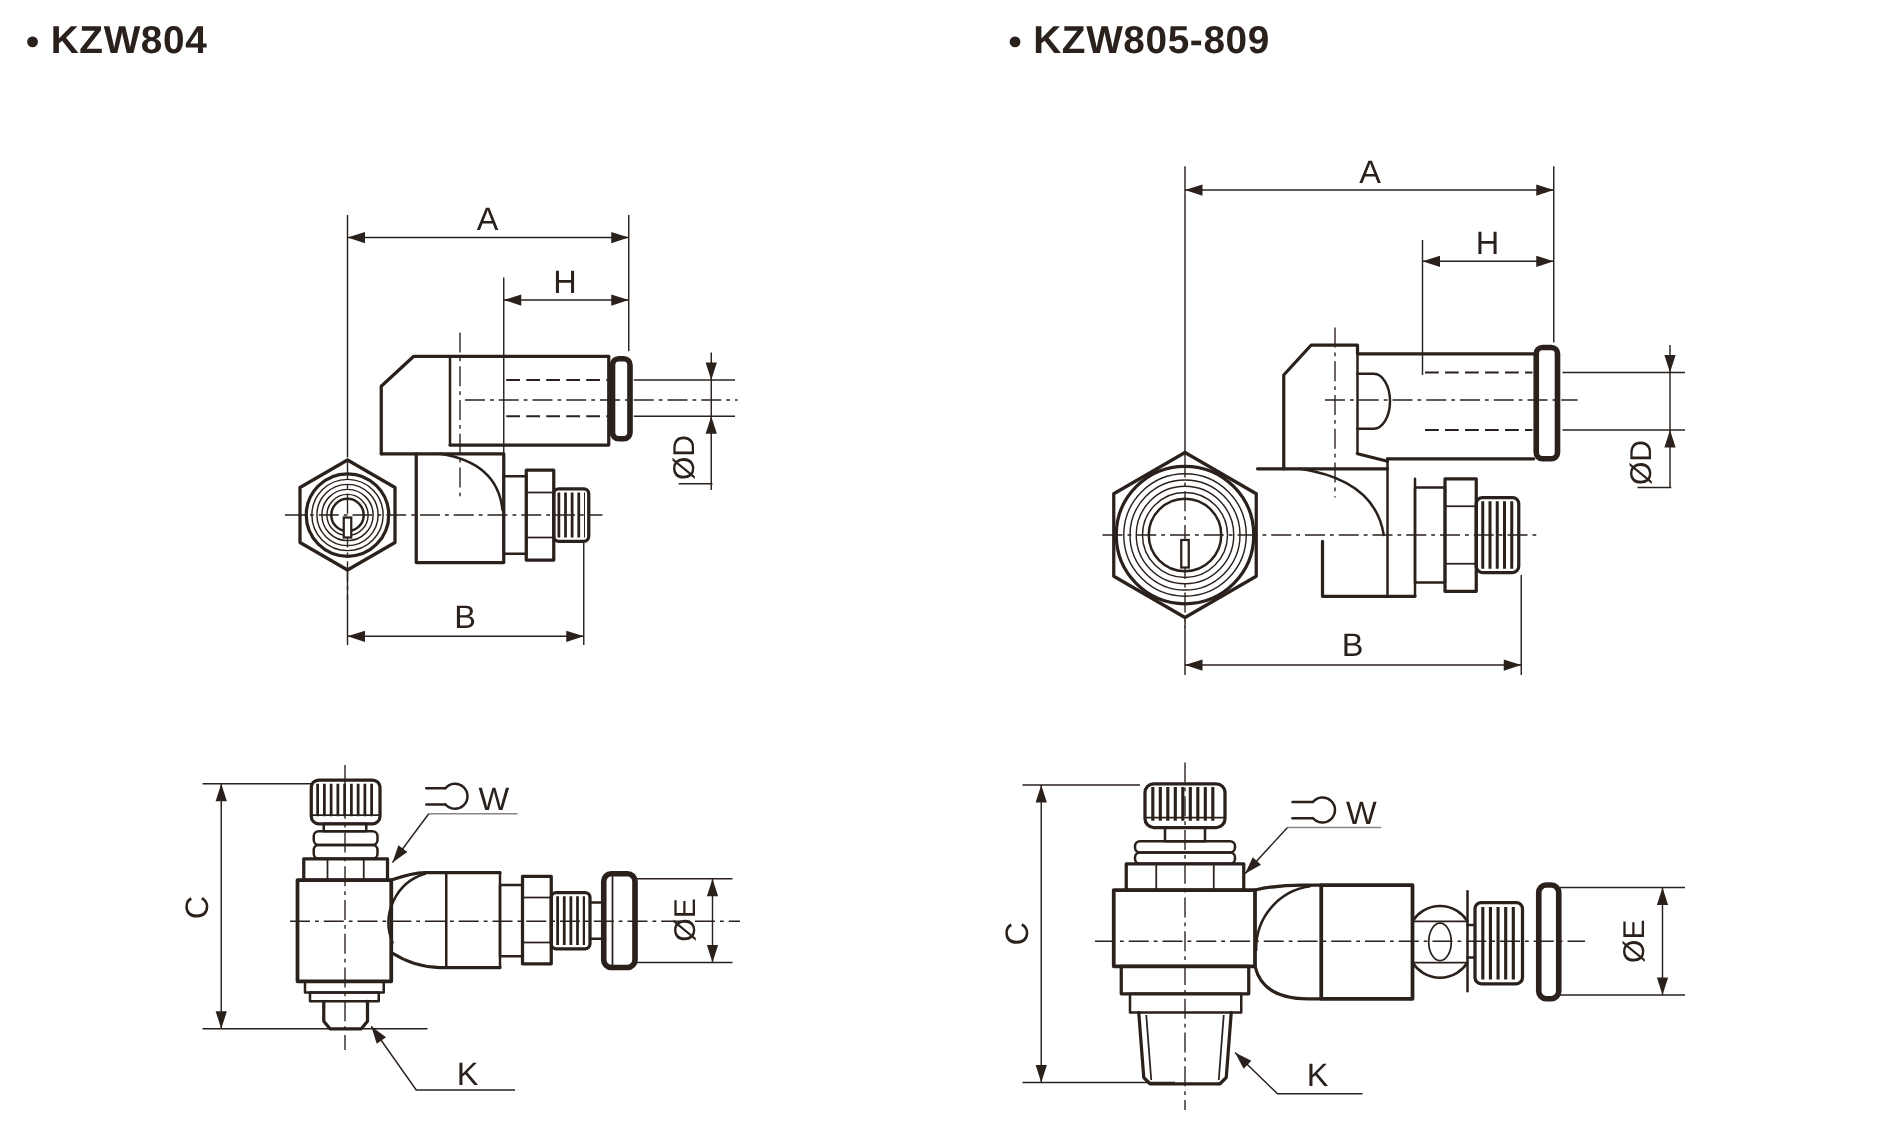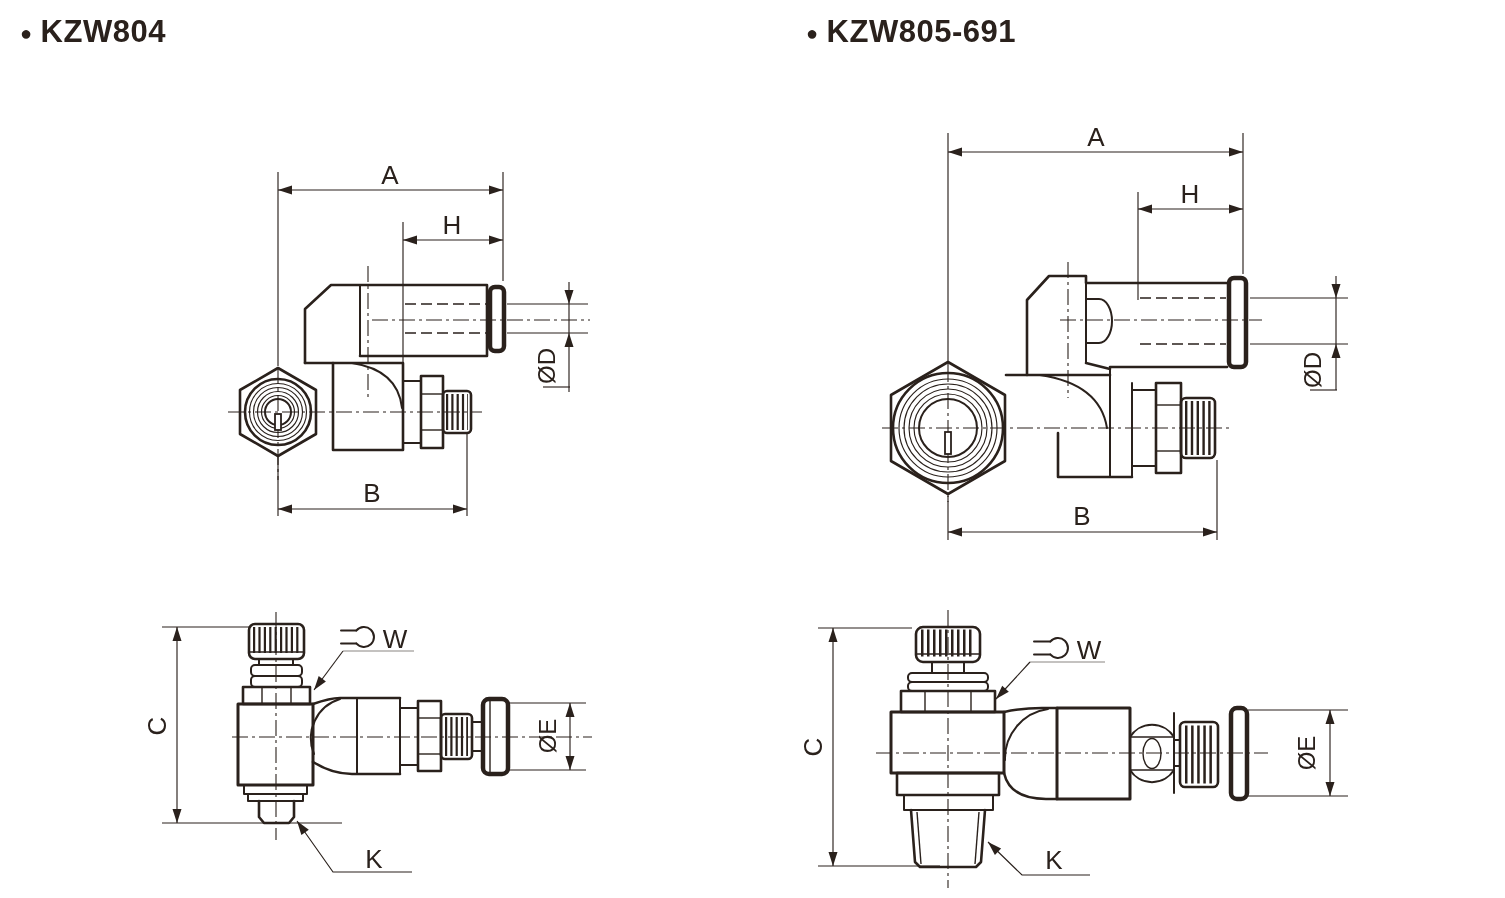--- a/index.html
+++ b/index.html
@@ -35,21 +35,21 @@
 <body>
 
 <div class="page">
 
   <div class="fig-title" style="left:20px;">
     <span class="bullet">●</span>
     <span>KZW804</span>
   </div>
   <div class="fig-title" style="left:806px;">
     <span class="bullet">●</span>
-    <span>KZW805-691</span>
+    <span>KZW805-809</span>
   </div>
 
   <svg class="art" width="1505" height="898" viewBox="0 0 1505 898">
 
     <g>
 
       <g>
         <path class="cl" d="M372,320 H590"></path>
         <path class="cl" d="M368,266 V398"></path>
         <path class="cl" d="M228,412 H482"></path>

